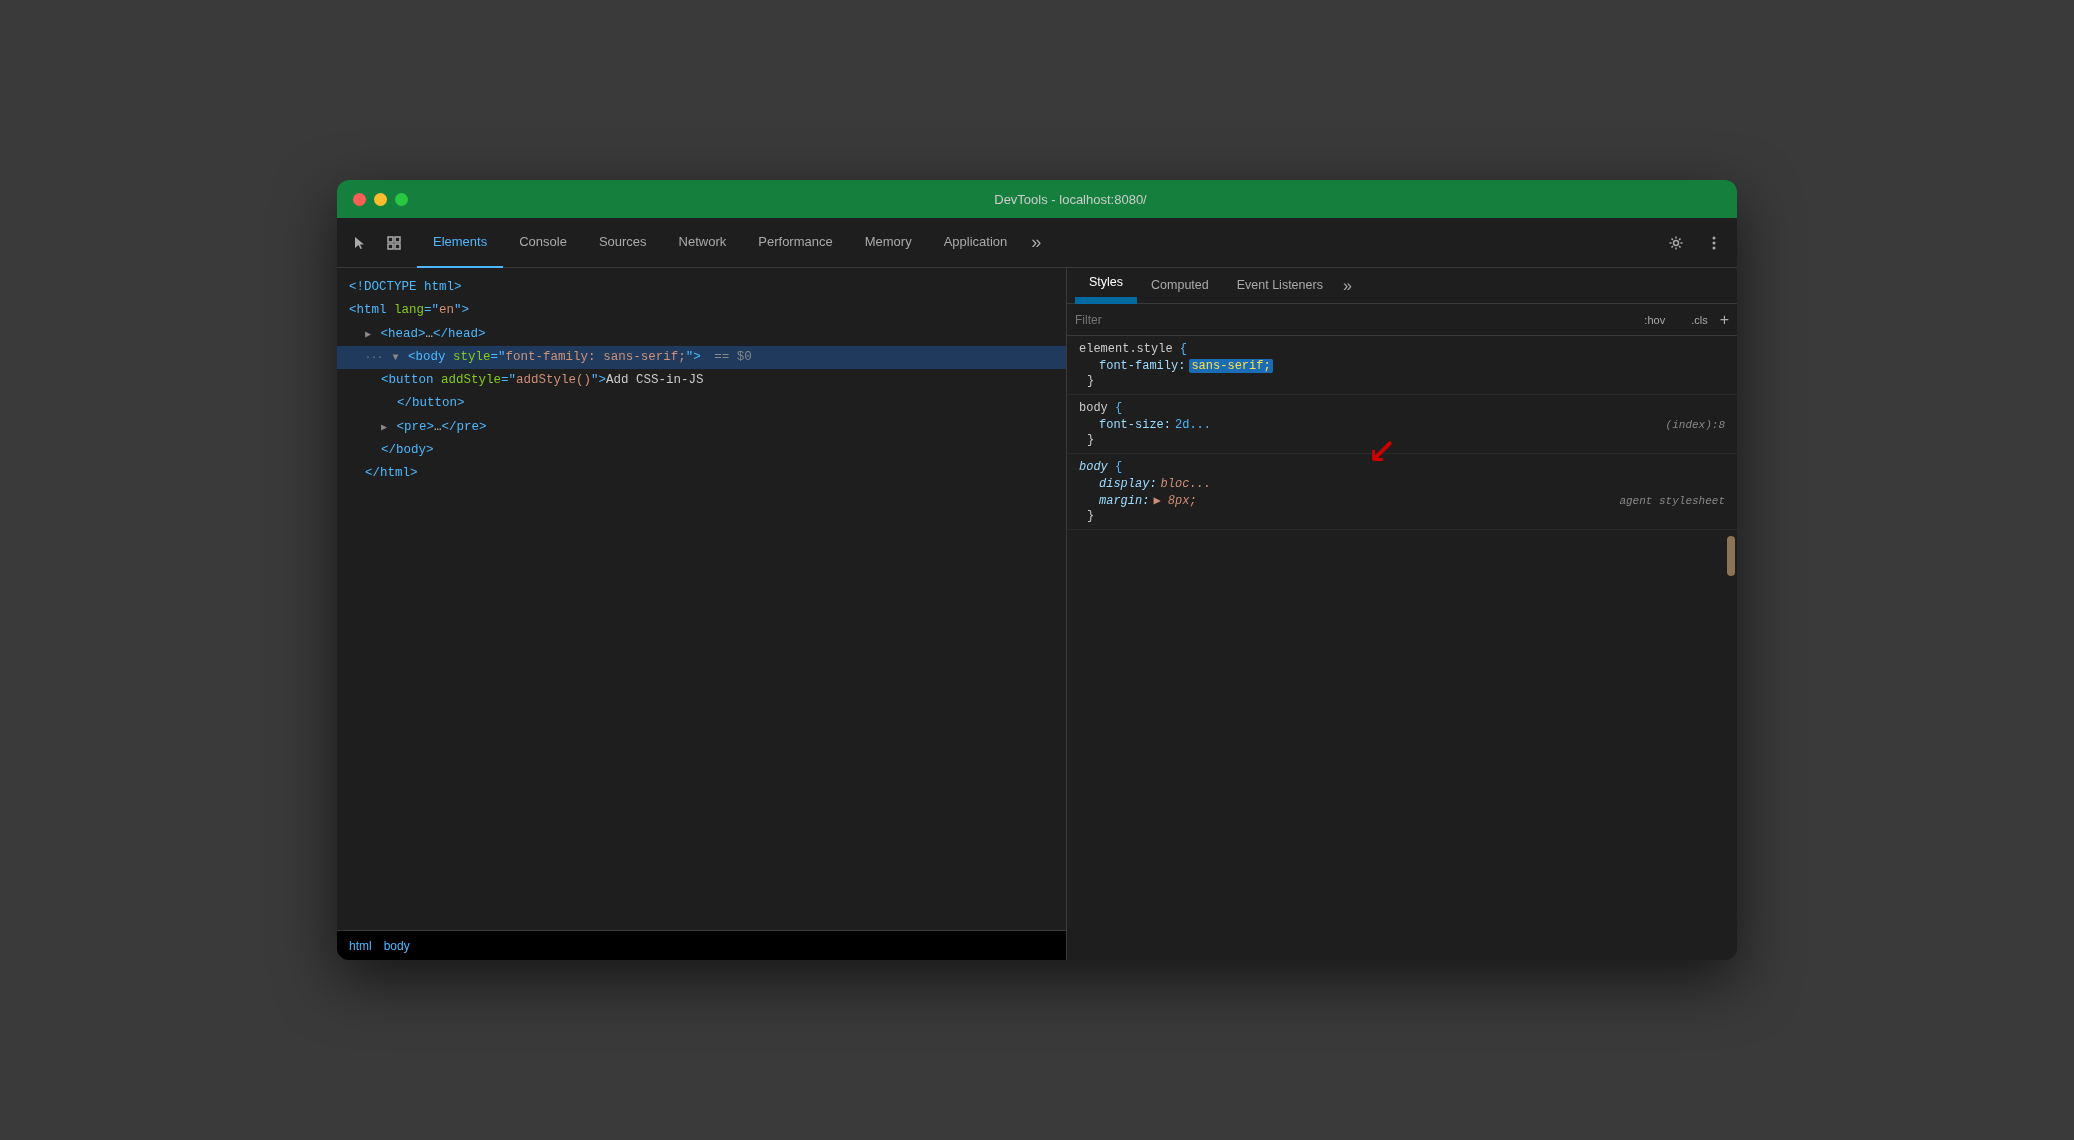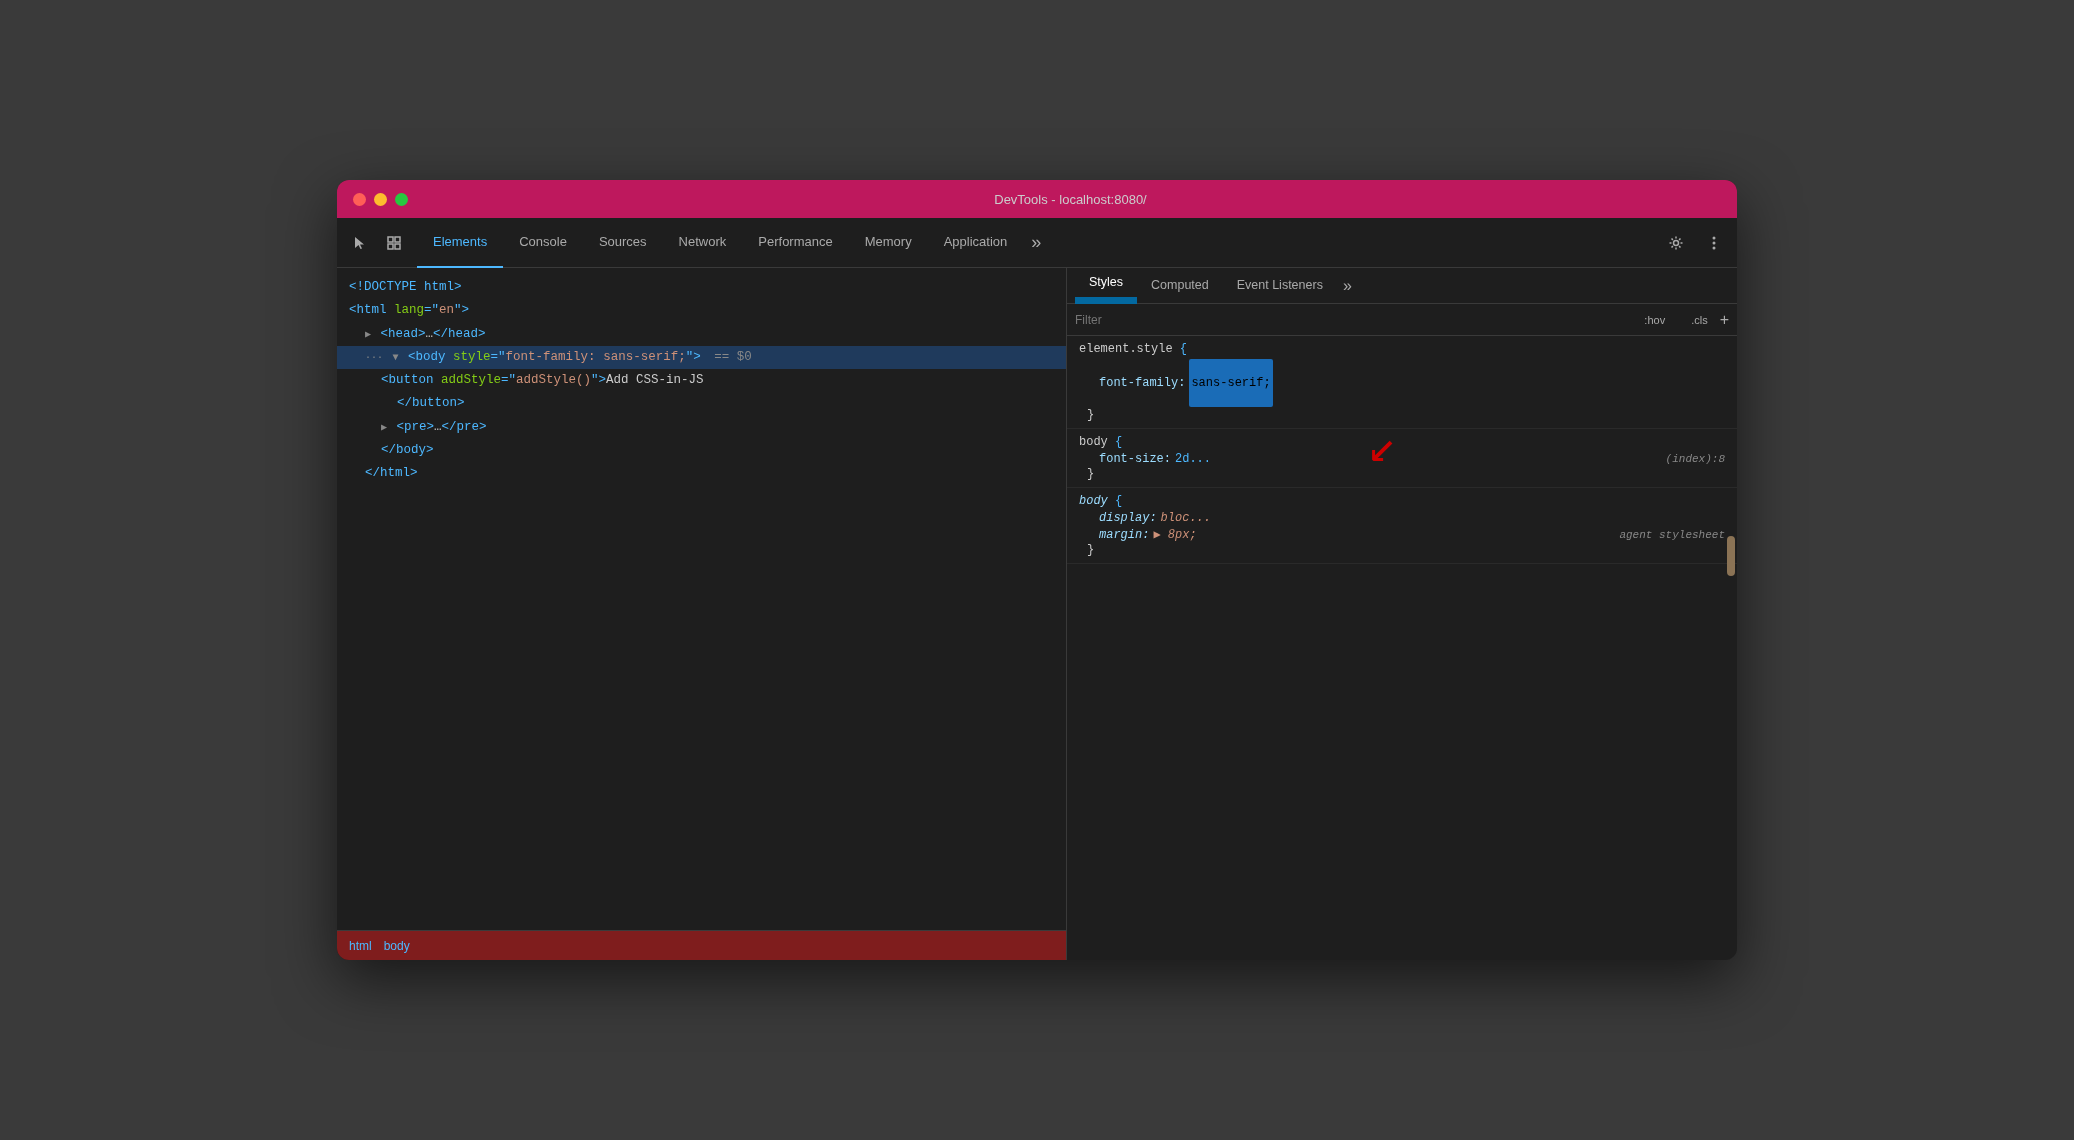--- a/index.html
+++ b/index.html
@@ -15,21 +15,21 @@
       width: 1400px;
       height: 780px;
       background: #282828;
       border-radius: 12px;
       overflow: hidden;
       box-shadow: 0 20px 60px rgba(0,0,0,0.6);
       display: flex;
       flex-direction: column;
     }
     .title-bar {
-      background: #be185d;
+      background: #15803d;
       height: 38px;
       display: flex;
       align-items: center;
       padding: 0 16px;
       flex-shrink: 0;
     }
     .traffic-lights {
       display: flex;
       gap: 8px;
       margin-right: 12px;
@@ -152,21 +152,21 @@
     .attr-name { color: #84cc16; }
     .attr-value { color: #ce9178; }
     .text-content { color: #cccccc; }
     .expand-arrow {
       color: #888;
       font-size: 10px;
       margin-right: 2px;
     }
     .breadcrumb-bar {
       height: 30px;
-      background: #7f1d1d;
+      background: #000000;
       border-top: 1px solid #3a3a3a;
       display: flex;
       align-items: center;
       padding: 0 12px;
       gap: 6px;
       font-size: 12px;
     }
     .breadcrumb-item {
       color: #4db8ff;
       cursor: pointer;
@@ -293,22 +293,22 @@
       position: absolute;
       right: 2px;
       top: 200px;
       width: 8px;
       height: 40px;
       background: #8b7355;
       border-radius: 4px;
     }
     .inline-value-editor {
       background: #1a6cb7;
-      color: #000000;
-      padding: 17px 2px;
+      color: #fde047;
+      padding: 0 2px;
       border-radius: 2px;
     }
   </style>
 </head>
 <body>
 
 <div class="window">
 
   <div class="title-bar">
     <div class="traffic-lights">

